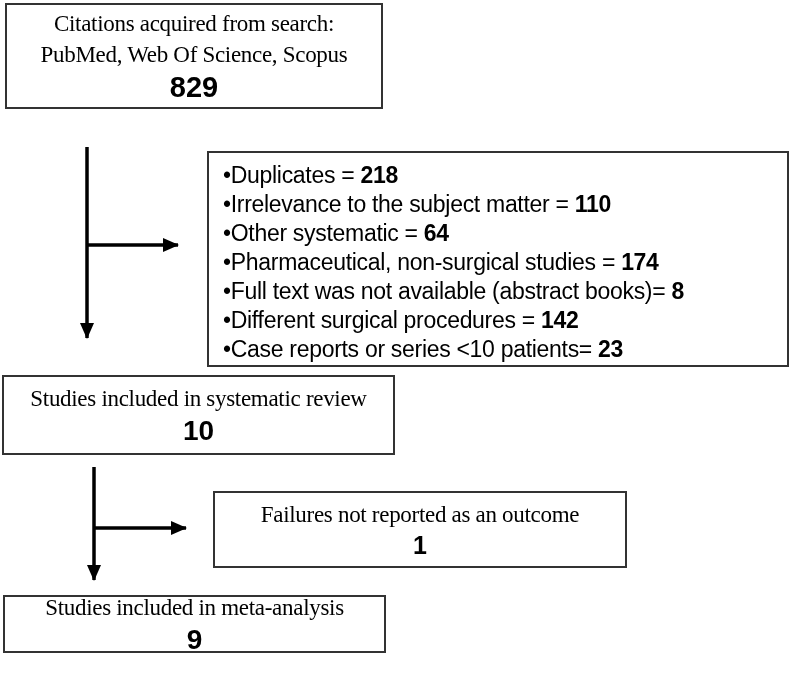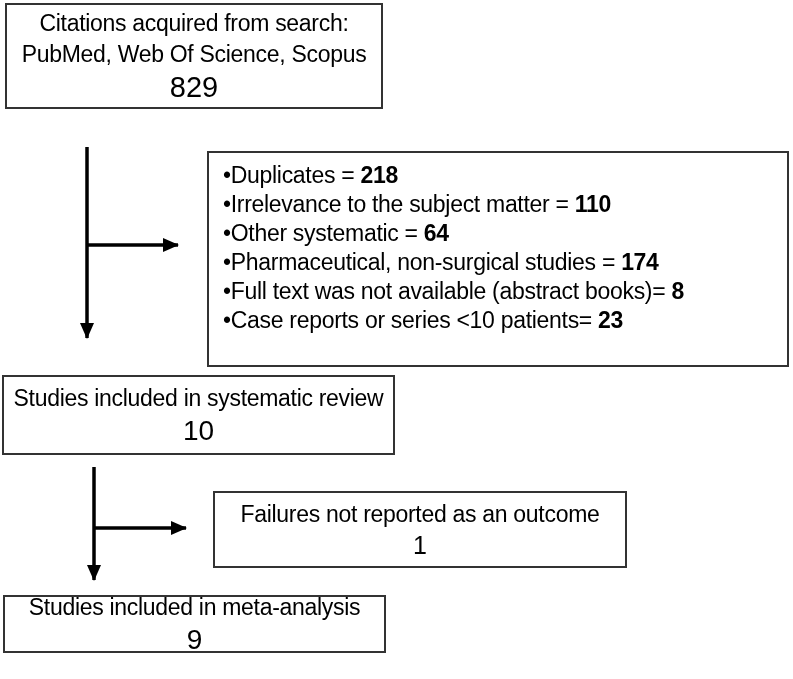--- a/index.html
+++ b/index.html
@@ -25,23 +25,24 @@
     flex-direction: column;
     align-items: center;
     justify-content: center;
   }
   .box-label {
     font-size: 23px;
     line-height: 31px;
     text-align: center;
     white-space: nowrap;
     letter-spacing: -0.3px;
+    font-family: Liberation Serif, serif;
   }
   .box-count {
-    font-weight: normal;
+    font-weight: bold;
     font-size: 28px;
     line-height: 34px;
     text-align: center;
   }
   .box-count.small {
     font-size: 25px;
     line-height: 30px;
   }
   
   .citations-box   { left: 5px;   top: 3px;   width: 378px; height: 106px; }
@@ -100,20 +101,23 @@
     <div class="exc-item">
       <span>•Other systematic = </span><span class="val">64</span>
     </div>
     <div class="exc-item">
       <span>•Pharmaceutical, non-surgical studies = </span><span class="val">174</span>
     </div>
     <div class="exc-item">
       <span>•Full text was not available (abstract books)= </span><span class="val">8</span>
     </div>
     <div class="exc-item">
+      <span>•Different surgical procedures = </span><span class="val">142</span>
+    </div>
+    <div class="exc-item">
       <span>•Case reports or series &lt;10 patients= </span><span class="val">23</span>
     </div>
   </div>
 
   <div class="box systematic-box">
     <div class="box-label">Studies included in systematic review</div>
     <div class="box-count">10</div>
   </div>
 
   <div class="box failures-box">

